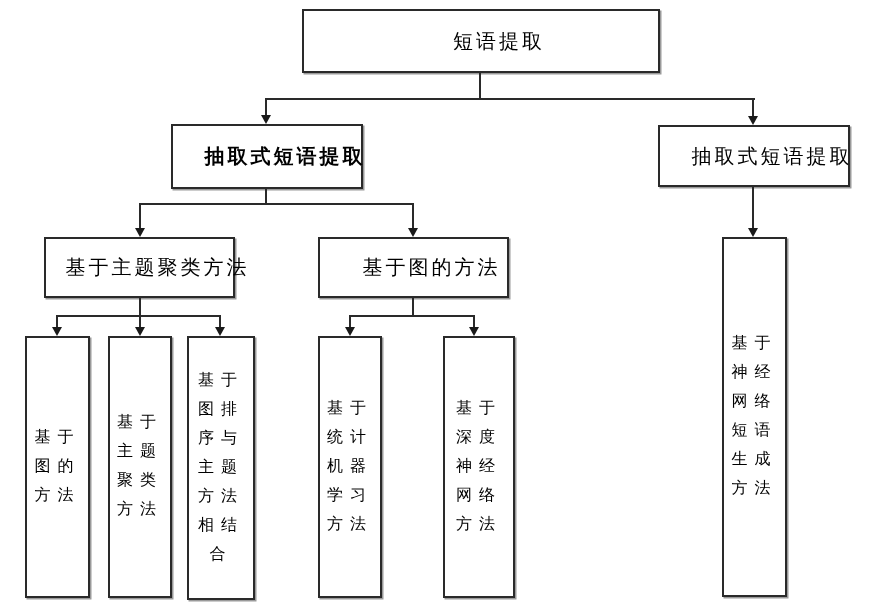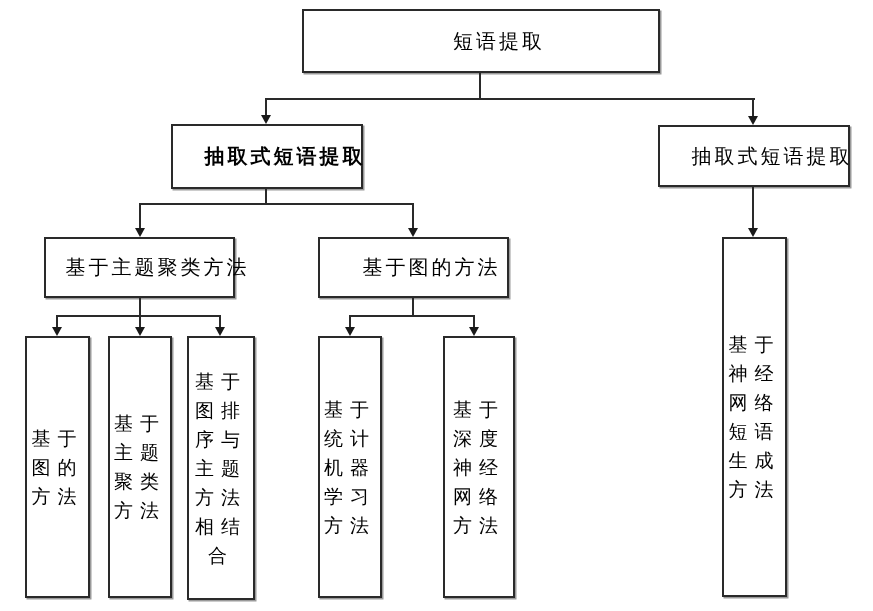--- a/index.html
+++ b/index.html
@@ -7,21 +7,21 @@
     position:relative;width:873px;height:611px;background:#ffffff;
     font-family:"Liberation Serif","DejaVu Serif",serif;color:#000;
     overflow:hidden;
   }
   .node{
     position:absolute;box-sizing:border-box;background:#ffffff;
     border:2px solid #2a2a2a;box-shadow:1.5px 1.5px 0 #9a9a9a;
     display:flex;align-items:center;justify-content:center;
   }
   .node-h{font-size:20px;letter-spacing:3px;white-space:nowrap;text-align:center;padding-left:36px;}
-  .node-v{font-size:19px;letter-spacing:7px;line-height:29px;}
+  .node-v{font-size:16px;letter-spacing:7px;line-height:29px;font-family:Liberation Mono, monospace;}
   .node-v .lbl{width:100%;text-align:center;word-break:break-all;}
   .hline,.vline{position:absolute;background:#2a2a2a;}
   .hline{height:2px;}
   .vline{width:2px;}
   .arrow-down{
     position:absolute;width:0;height:0;
     border-left:5px solid transparent;border-right:5px solid transparent;
     border-top:9px solid #1a1a1a;
   }
 </style>

